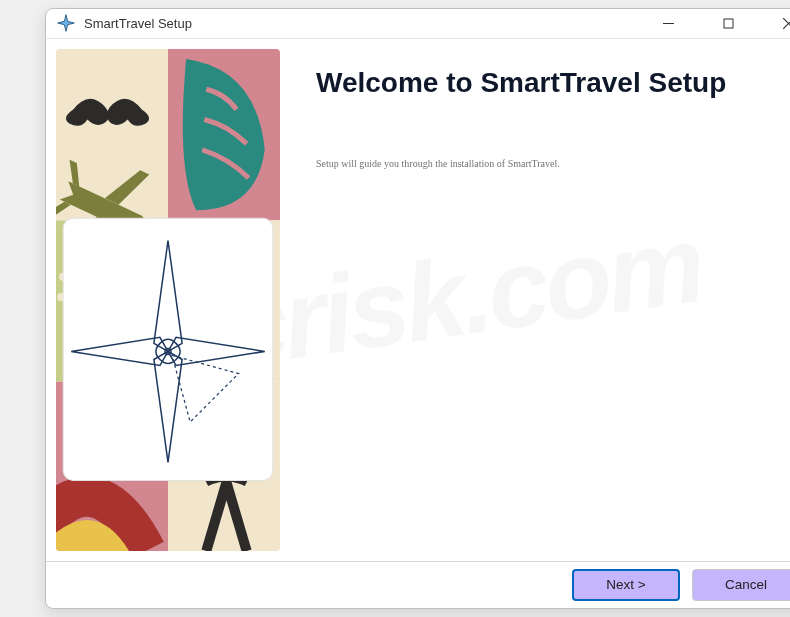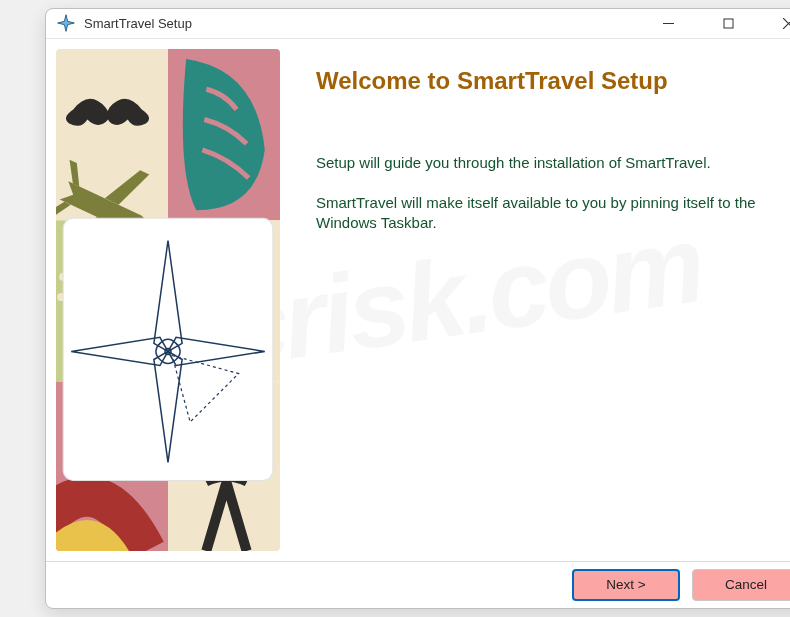--- a/index.html
+++ b/index.html
@@ -81,45 +81,46 @@
     border-radius: 4px;
     position: relative;
     overflow: hidden;
   }
   .main {
     flex: 1;
     padding: 28px 36px 20px 26px;
     position: relative;
   }
   .heading {
-    font-size: 24px;
+    font-size: 28px;
     font-weight: 700;
-    color: #a16207;
+    color: #0f172a;
     margin-bottom: 58px;
   }
   .para {
-    font-size: 15px;
-    color: #14532d;
+    font-size: 10px;
+    color: #737373;
     line-height: 1.35;
     margin-bottom: 20px;
     max-width: 470px;
+    font-family: Liberation Serif, serif;
   }
   .footer {
     height: 64px;
     border-top: 1px solid #d9d9d9;
     display: flex;
     align-items: center;
     justify-content: flex-end;
     padding: 0 18px;
     gap: 12px;
   }
   .btn {
     min-width: 108px;
     height: 32px;
-    background: #fca5a5;
+    background: #c4b5fd;
     border: 1px solid #c8c8c8;
     border-radius: 4px;
     font-size: 13.5px;
     color: #222;
     cursor: pointer;
     display: flex;
     align-items: center;
     justify-content: center;
   }
   .btn.primary {
@@ -218,21 +219,20 @@
               <path d="M4 4 L70 22 L22 70 Z"></path>
             </g>
           </g>
         </svg>
       </div>
     </div>
 
     <div class="main">
       <h1 class="heading">Welcome to SmartTravel Setup</h1>
       <p class="para">Setup will guide you through the installation of SmartTravel.</p>
-      <p class="para">SmartTravel will make itself available to you by pinning itself to the Windows Taskbar.</p>
     </div>
   </div>
 
   <div class="footer">
     <button class="btn primary">Next &gt;</button>
     <button class="btn">Cancel</button>
   </div>
 
 </div>
 

